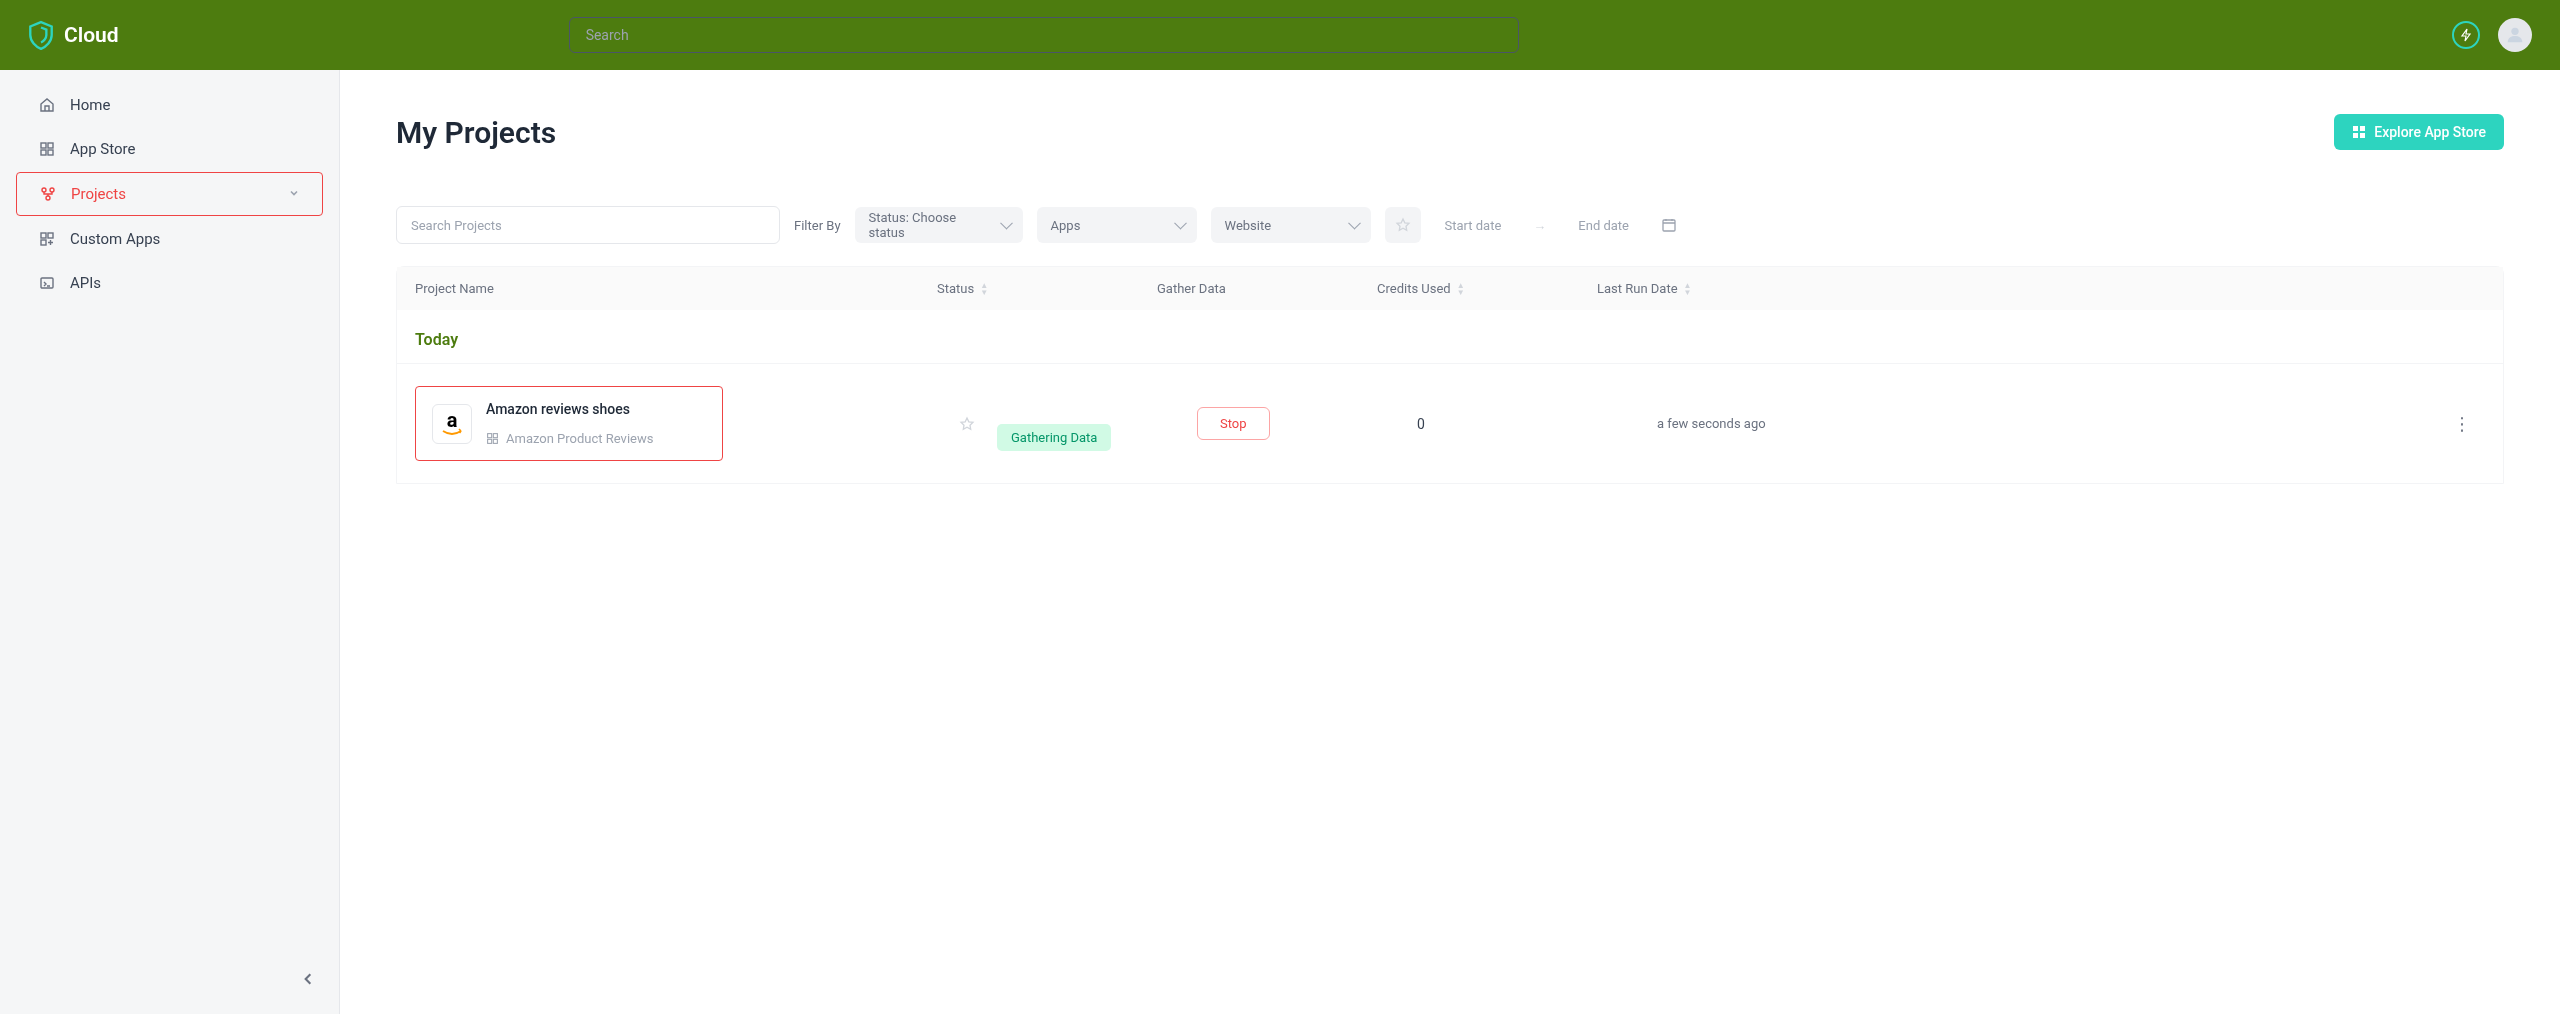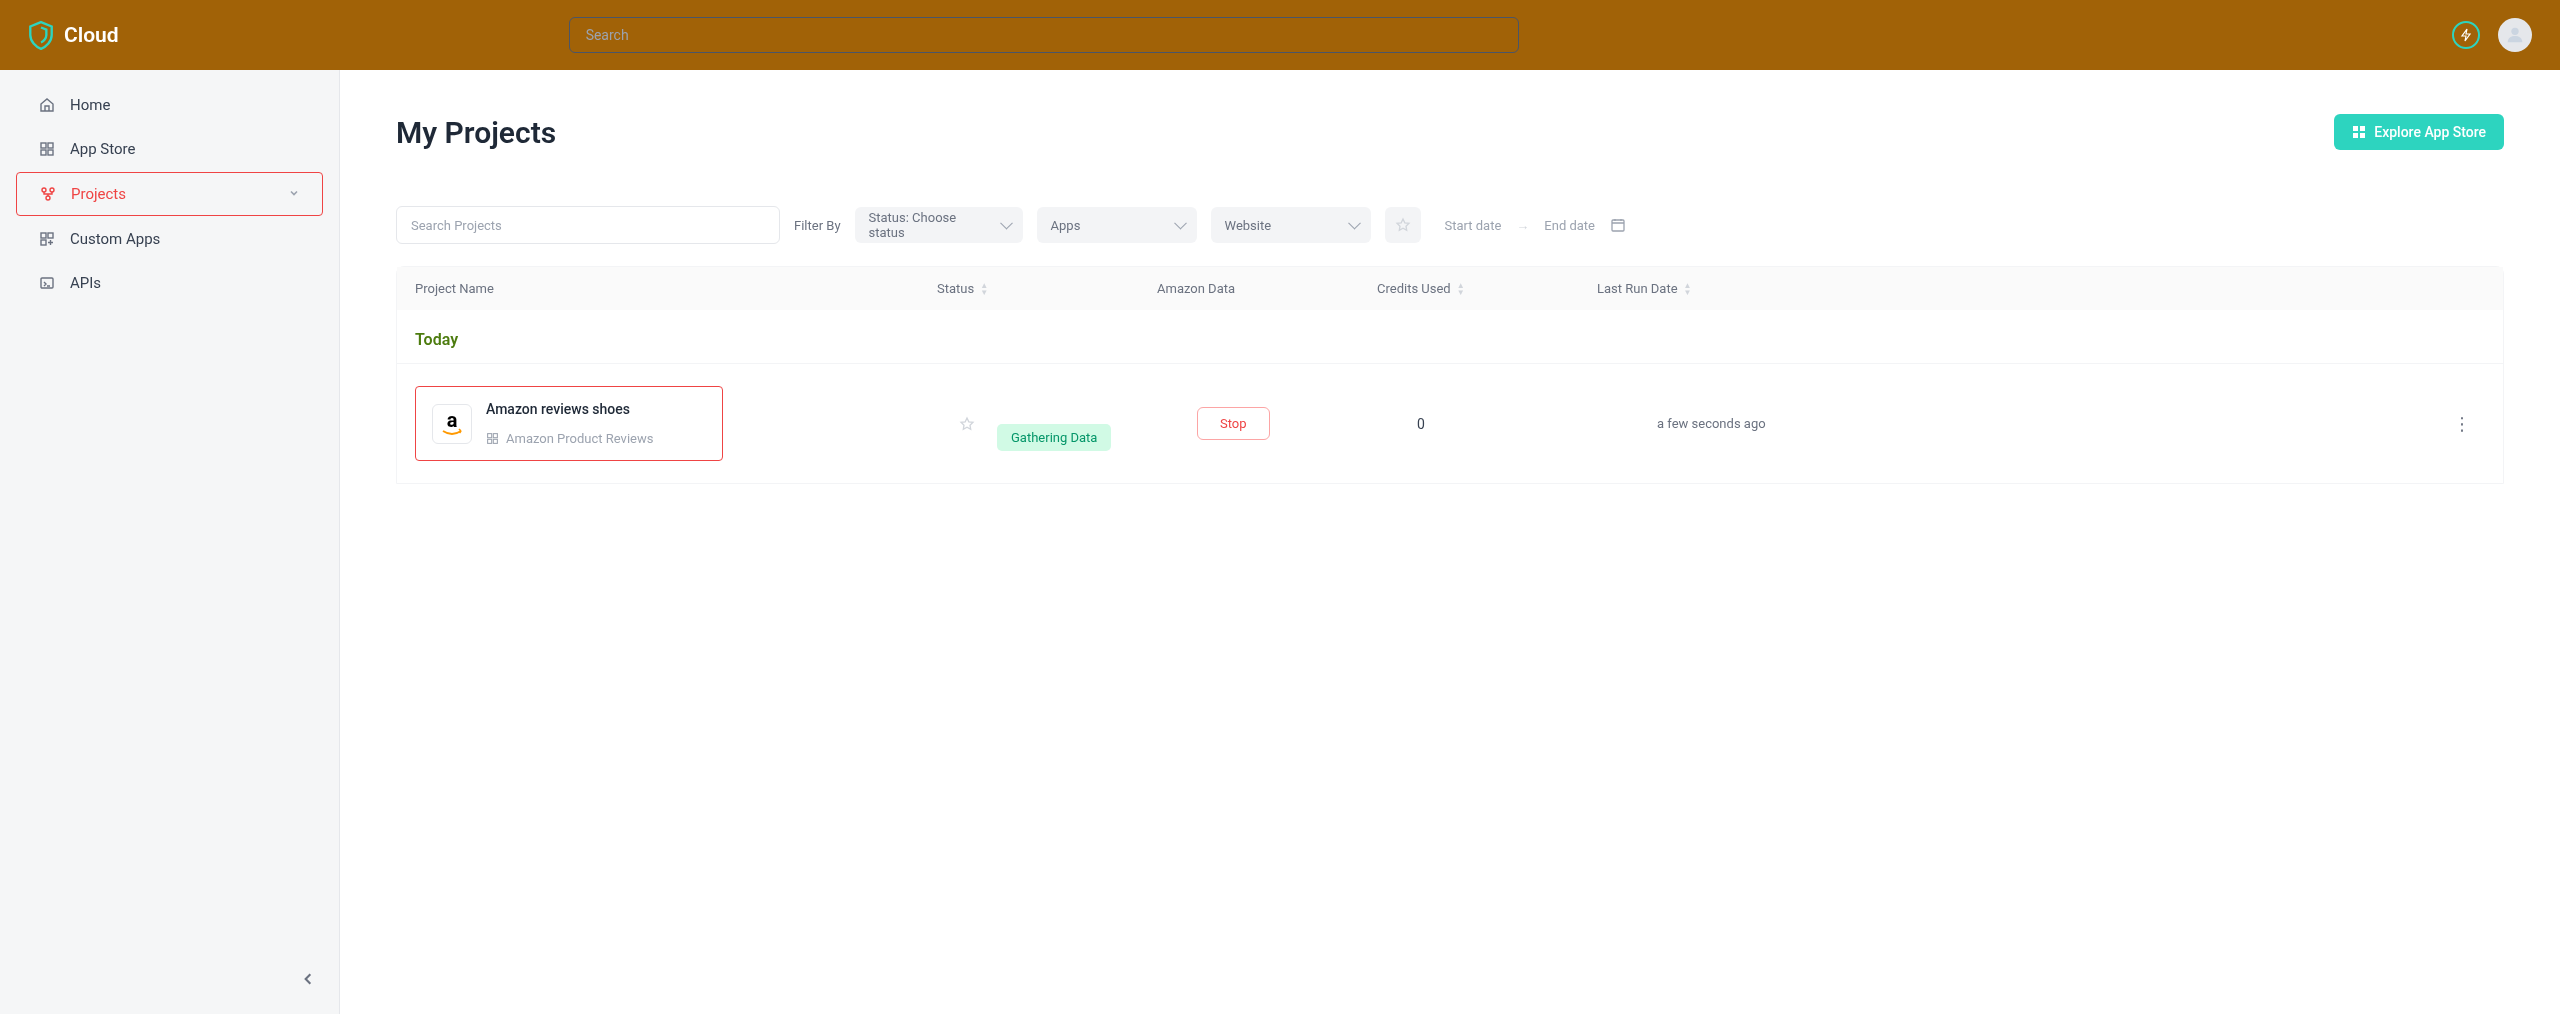--- a/index.html
+++ b/index.html
@@ -1,18 +1,18 @@
 <!DOCTYPE html>
 <html><head>
 <meta charset="utf-8">
 <style>
 * { margin: 0; padding: 0; box-sizing: border-box; font-family: -apple-system, BlinkMacSystemFont, "Segoe UI", Roboto, sans-serif; }
 body { background: #fff; color: #333; }
 
-.header { background: #a16207; height: 70px; display: flex; align-items: center; padding: 0 28px; }
+.header { background: #4d7c0f; height: 70px; display: flex; align-items: center; padding: 0 28px; }
 .logo-area { display: flex; align-items: center; gap: 10px; }
 .logo-icon { width: 26px; height: 30px; }
 .logo-text { color: #fff; font-size: 21px; font-weight: 600; }
 .search-bar { flex: 0 0 950px; margin-left: 450px; }
 .search-bar input { width: 100%; height: 36px; background: transparent; border: 1px solid #4a5568; border-radius: 6px; padding: 0 16px; color: #fff; font-size: 14px; }
 .search-bar input::placeholder { color: #9ca3af; }
 .header-right { margin-left: auto; display: flex; align-items: center; gap: 18px; }
 .bolt-badge { width: 28px; height: 28px; border: 2px solid #2dd4bf; border-radius: 50%; display: flex; align-items: center; justify-content: center; color: #fff; font-size: 13px; }
 .avatar { width: 34px; height: 34px; border-radius: 50%; background: #e5e7eb; display:flex; align-items:center; justify-content:center; }
 
@@ -32,21 +32,21 @@
 .explore-btn .grid-icon{width:14px;height:14px;}
 
 .filters { display: flex; align-items: center; gap: 14px; margin-bottom: 22px; }
 .search-projects { width: 384px; height: 38px; border: 1px solid #e5e7eb; border-radius: 6px; padding: 0 14px; font-size: 13px; }
 .search-projects::placeholder{color:#9ca3af;}
 .filter-label { font-size: 13px; color: #6b7280; }
 .dropdown { height: 36px; background: #f3f4f6; border: none; border-radius: 6px; padding: 0 36px 0 14px; font-size: 13px; color: #6b7280; position: relative; display:flex; align-items:center; cursor:pointer;}
 .dropdown::after{content:"";position:absolute;right:12px;top:50%;width:8px;height:8px;border-right:1.5px solid #9ca3af;border-bottom:1.5px solid #9ca3af;transform:translateY(-70%) rotate(45deg);}
 .dd-status{width:168px;} .dd-apps{width:160px;} .dd-website{width:160px;}
 .star-btn{width:36px;height:36px;background:#f3f4f6;border-radius:6px;display:flex;align-items:center;justify-content:center;color:#d1d5db;cursor:pointer;}
-.date-range{display:flex;align-items:center;gap:15px;font-size:13px;color:#9ca3af;padding:0 10px;height:36px;}
+.date-range{display:flex;align-items:center;gap:32px;font-size:13px;color:#9ca3af;padding:0 10px;height:36px;}
 .date-range .arrow{color:#d1d5db;}
 .date-range .cal-icon{color:#9ca3af;width:16px;height:16px;}
 
 .table{border:1px solid #f3f4f6;border-radius:8px 8px 0 0;}
 .thead{display:flex;align-items:center;background:#fafafa;padding:14px 0;font-size:13px;color:#6b7280;}
 .th{display:flex;align-items:center;gap:6px;}
 .th .sort{display:flex;flex-direction:column;font-size:8px;line-height:7px;color:#d1d5db;}
 .col-name{width:540px;padding-left:18px;}
 .col-status{width:220px;}
 .col-gather{width:220px;}
@@ -208,21 +208,21 @@
     <div class="table">
       <div class="thead">
         <div class="th col-name">
             <span>Project Name</span>
           </div>
         <div class="th col-status">
             <span>Status</span>
             <span class="sort">▲<br>▼</span>
           </div>
         <div class="th col-gather">
-            <span>Amazon Data</span>
+            <span>Gather Data</span>
           </div>
         <div class="th col-credits">
             <span>Credits Used</span>
             <span class="sort">▲<br>▼</span>
           </div>
         <div class="th col-last">
             <span>Last Run Date</span>
             <span class="sort">▲<br>▼</span>
           </div>
       </div>

